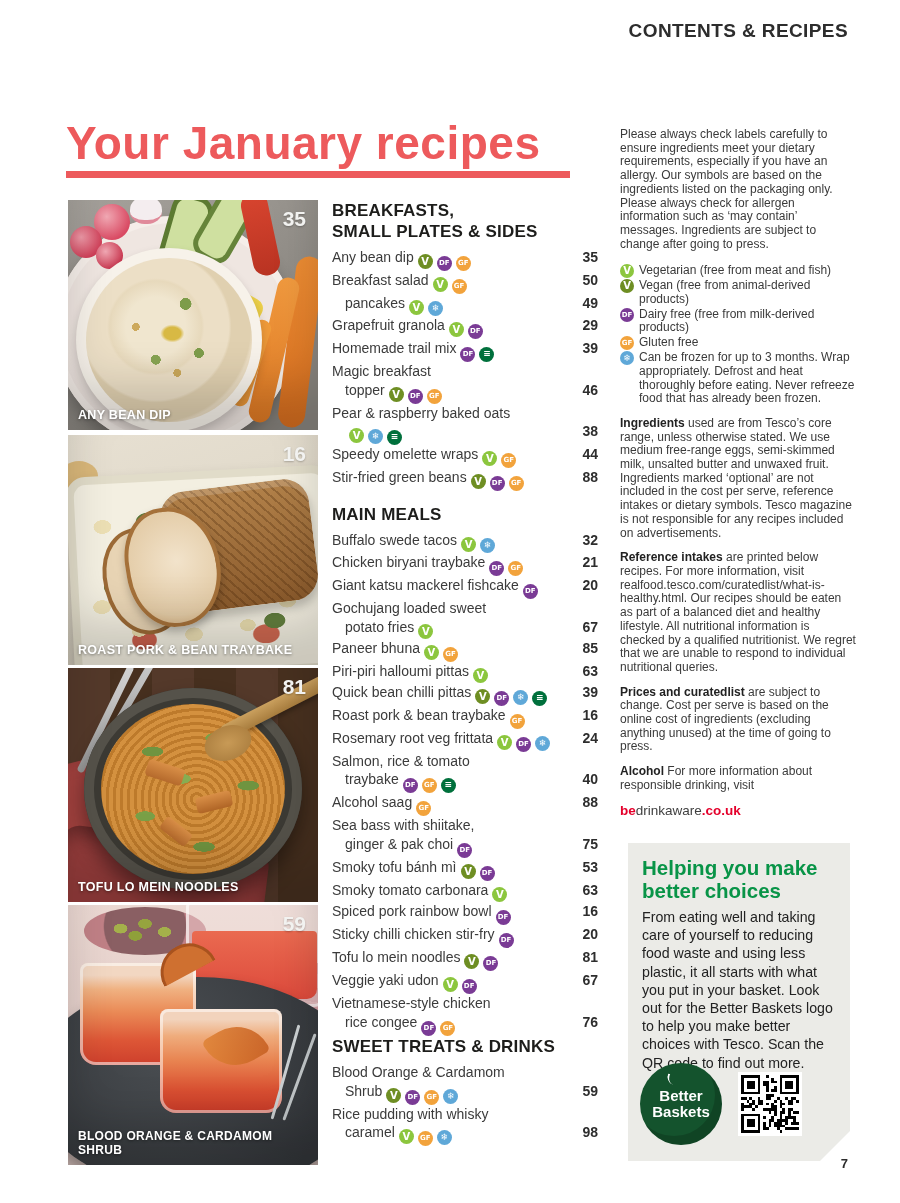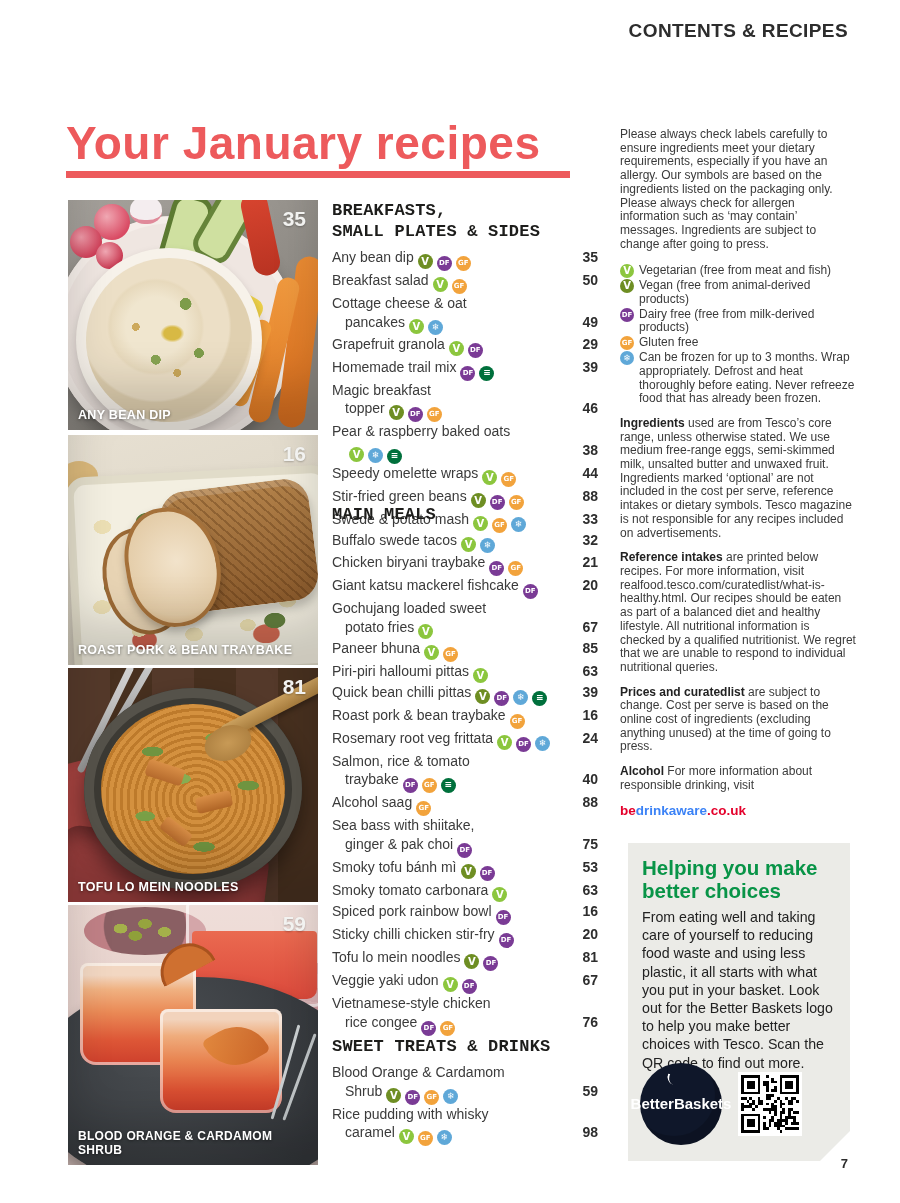--- a/index.html
+++ b/index.html
@@ -152,21 +152,21 @@
   .ph4 .o2{left:140px;top:120px;width:56px;height:42px;border-radius:8px 50px 8px 50px;transform:rotate(-30deg);
       background:linear-gradient(120deg,#e08538,#c65f22);opacity:.9;}
   .ph4 .st1{left:216px;top:118px;width:3px;height:98px;border-radius:2px;transform:rotate(16deg);background:#ccd1d3;}
   .ph4 .st2{left:230px;top:126px;width:3px;height:92px;border-radius:2px;transform:rotate(20deg);background:#c3c8ca;}
   .ph4 .caption{font-size:12px;}
 
   
   .list-col{position:absolute;left:332px;top:200px;width:240px;height:960px;}
   .rsec{position:absolute;left:0;width:100%;}
   .rsec.s0{top:0;} .rsec.s1{top:304px;} .rsec.s2{top:836px;}
-  .rsec h2{margin:0 0 6px;font-size:17px;line-height:21px;font-weight:bold;color:#1d1d1b;letter-spacing:.2px;font-family:Liberation Mono, monospace;}
+  .rsec h2{margin:0 0 6px;font-size:17px;line-height:21px;font-weight:bold;color:#1d1d1b;letter-spacing:.2px;}
   .item{font-size:14px;color:#3b3b3b;}
   .iline{position:relative;line-height:18.7px;padding-right:26px;white-space:nowrap;}
   .iline.cont .itxt{padding-left:13px;}
   .pg{position:absolute;right:-26px;top:0;width:26px;text-align:right;font-weight:bold;color:#2d2d2d;}
   .ic{display:inline-block;width:15px;height:15px;border-radius:50%;margin-left:4px;vertical-align:-3px;
       color:#fff;font-weight:bold;text-align:center;line-height:15px;font-size:7px;
       font-family:"DejaVu Sans",sans-serif;}
   .ic-vegetarian,.ic-vegan{font-size:10px;}
   .ic-freezable{font-size:9px;}
   .ic-better-baskets{font-size:9px;line-height:13px;}
@@ -174,32 +174,32 @@
   
   .info-col{position:absolute;left:620px;top:128px;width:236px;font-size:12px;line-height:13.7px;
       color:#3a3a3a;overflow-wrap:break-word;}
   .ipara{margin:0 0 11px;}
   .ipara b{color:#222;}
   .legend{margin:13px 0 11px;}
   .lrow{display:grid;grid-template-columns:19px 1fr;align-items:start;margin:0 0 1px;}
   .lrow .ic{margin:0;width:14px;height:14px;line-height:14px;vertical-align:0;}
   .dw{font-size:13.5px;margin-top:2px;}
   .dw .p1x{color:#e4002b;font-weight:bold;}
-  .dw .p2x{color:#3b82f6;font-weight:bold;}
+  .dw .p2x{color:#404040;font-weight:normal;}
   .dw .p3x{color:#e4002b;font-weight:bold;}
 
   
   .choices{position:absolute;left:628px;top:843px;width:222px;height:318px;background:#ebebe7;
       clip-path:polygon(0 0,100% 0,100% calc(100% - 30px),calc(100% - 30px) 100%,0 100%);
       box-sizing:border-box;padding:13px 14px;}
   .choices h3{margin:0 0 6px;font-size:20.5px;line-height:23px;font-weight:bold;color:#089447;}
   .choices p{margin:0;font-size:14.2px;line-height:18.2px;color:#222;}
   .choices .logos{position:absolute;left:12px;bottom:16px;display:flex;align-items:center;}
-  .bb-logo{position:relative;width:82px;height:82px;border-radius:50%;background:#0f172a;
-      display:flex;align-items:center;justify-content:center;
+  .bb-logo{position:relative;width:82px;height:82px;border-radius:50%;background:#14532d;
+      display:flex;flex-direction:column;align-items:center;justify-content:center;
       box-shadow:inset -7px -9px 0 rgba(0,0,0,.18);text-align:center;}
   .bb-logo span{color:#fff;font-weight:bold;font-size:15px;line-height:16px;}
   .bb-sprout{position:absolute;top:12px;left:26px;width:9px;height:9px;border-left:2.5px solid #fff;
       border-radius:0 0 0 9px;transform:rotate(24deg);}
   .qr{margin-left:16px;background:#fff;padding:3px;width:64px;height:64px;box-sizing:border-box;}
   .qr svg{display:block;width:58px;height:58px;shape-rendering:crispEdges;}
 
   .folio{position:absolute;right:52px;bottom:32px;font-size:13px;font-weight:bold;color:#2d2d2d;}
 </style>
 </head>
@@ -277,21 +277,20 @@
           <div>BREAKFASTS,</div>
           <div>SMALL PLATES &amp; SIDES</div>
         </h2>
         <div class="item">
           <div class="iline"><span class="itxt">Any bean dip</span><span class="ic ic-vegan" style="background: rgb(110, 142, 35);">V</span><span class="ic ic-dairy-free" style="background: rgb(122, 59, 149);">DF</span><span class="ic ic-gluten-free" style="background: rgb(242, 163, 60);">GF</span><span class="pg">35</span></div>
         </div>
         <div class="item">
           <div class="iline"><span class="itxt">Breakfast salad</span><span class="ic ic-vegetarian" style="background: rgb(140, 198, 62);">V</span><span class="ic ic-gluten-free" style="background: rgb(242, 163, 60);">GF</span><span class="pg">50</span></div>
         </div>
         <div class="item">
-          <div class="iline"><span class="itxt">Cottage cheese &amp; oat</span></div>
           <div class="iline cont"><span class="itxt">pancakes</span><span class="ic ic-vegetarian" style="background: rgb(140, 198, 62);">V</span><span class="ic ic-freezable" style="background: rgb(95, 168, 216);">❄</span><span class="pg">49</span></div>
         </div>
         <div class="item">
           <div class="iline"><span class="itxt">Grapefruit granola</span><span class="ic ic-vegetarian" style="background: rgb(140, 198, 62);">V</span><span class="ic ic-dairy-free" style="background: rgb(122, 59, 149);">DF</span><span class="pg">29</span></div>
         </div>
         <div class="item">
           <div class="iline"><span class="itxt">Homemade trail mix</span><span class="ic ic-dairy-free" style="background: rgb(122, 59, 149);">DF</span><span class="ic ic-better-baskets" style="background: rgb(0, 112, 60);">≡</span><span class="pg">39</span></div>
         </div>
         <div class="item">
           <div class="iline"><span class="itxt">Magic breakfast</span></div>
@@ -299,23 +298,20 @@
         </div>
         <div class="item">
           <div class="iline"><span class="itxt">Pear &amp; raspberry baked oats</span></div>
           <div class="iline cont"><span class="itxt"></span><span class="ic ic-vegetarian" style="background: rgb(140, 198, 62);">V</span><span class="ic ic-freezable" style="background: rgb(95, 168, 216);">❄</span><span class="ic ic-better-baskets" style="background: rgb(0, 112, 60);">≡</span><span class="pg">38</span></div>
         </div>
         <div class="item">
           <div class="iline"><span class="itxt">Speedy omelette wraps</span><span class="ic ic-vegetarian" style="background: rgb(140, 198, 62);">V</span><span class="ic ic-gluten-free" style="background: rgb(242, 163, 60);">GF</span><span class="pg">44</span></div>
         </div>
         <div class="item">
           <div class="iline"><span class="itxt">Stir-fried green beans</span><span class="ic ic-vegan" style="background: rgb(110, 142, 35);">V</span><span class="ic ic-dairy-free" style="background: rgb(122, 59, 149);">DF</span><span class="ic ic-gluten-free" style="background: rgb(242, 163, 60);">GF</span><span class="pg">88</span></div>
-        </div>
-        <div class="item">
-          <div class="iline"><span class="itxt">Swede &amp; potato mash</span><span class="ic ic-vegetarian" style="background: rgb(140, 198, 62);">V</span><span class="ic ic-gluten-free" style="background: rgb(242, 163, 60);">GF</span><span class="ic ic-freezable" style="background: rgb(95, 168, 216);">❄</span><span class="pg">33</span></div>
         </div>
       </section>
       <section class="rsec s1">
         <h2>
           <div>MAIN MEALS</div>
         </h2>
         <div class="item">
           <div class="iline"><span class="itxt">Buffalo swede tacos</span><span class="ic ic-vegetarian" style="background: rgb(140, 198, 62);">V</span><span class="ic ic-freezable" style="background: rgb(95, 168, 216);">❄</span><span class="pg">32</span></div>
         </div>
         <div class="item">

